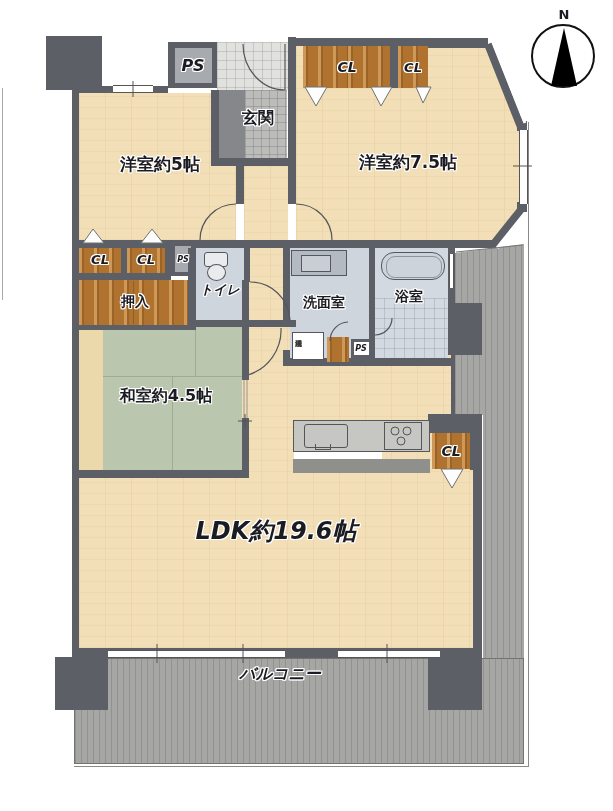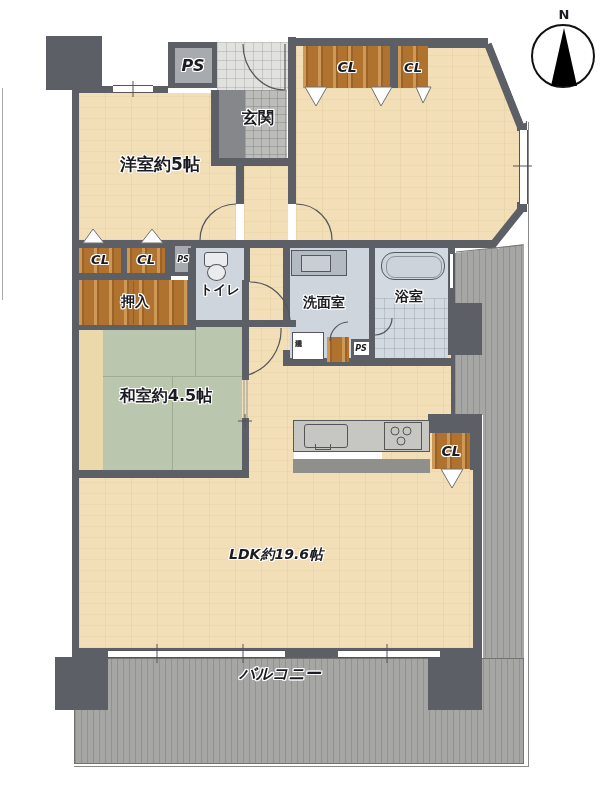--- a/index.html
+++ b/index.html
@@ -153,24 +153,25 @@
 
   <div class="line" style="left:528px;top:122px;width:1px;height:644px;"></div>
   <div class="line" style="left:74px;top:766px;width:455px;height:1px;"></div>
   <div class="line" style="left:2px;top:88px;width:1px;height:212px;background:#aaa;"></div>
 
   <div class="abs" style="left:531px;top:24px;width:64px;height:64px;border:2px solid #111;border-radius:50%;box-sizing:border-box;"></div>
   <div class="abs" style="left:551px;top:28px;width:26px;height:58px;background:#000;clip-path:polygon(50% 0,100% 100%,0 100%);"></div>
   <div class="lbl" style="left:564px;top:14px;font-size:13px;">N</div>
 
   <div class="lbl" style="left:160px;top:164px;font-size:17px;">洋室約5帖</div>
+  <div class="lbl" style="left:408px;top:162px;font-size:17px;">洋室約7.5帖</div>
   <div class="lbl" style="left:166px;top:396px;font-size:16px;">和室約4.5帖</div>
-  <div class="lbl it" style="left:276px;top:555px;font-size:14px;">LDK約19.6帖</div>
+  <div class="lbl it" style="left:276px;top:531px;font-size:24px;">LDK約19.6帖</div>
   <div class="lbl" style="left:258px;top:118px;font-size:16px;">玄関</div>
-  <div class="lbl" style="left:220px;top:290px;font-size:13px;">トイレ</div>
+  <div class="lbl" style="left:220px;top:290px;font-size:13px;font-style:italic;">トイレ</div>
   <div class="lbl" style="left:324px;top:303px;font-size:14px;">洗面室</div>
   <div class="lbl" style="left:409px;top:297px;font-size:14px;">浴室</div>
   <div class="lbl it" style="left:280px;top:674px;font-size:16px;">バルコニー</div>
   <div class="lbl" style="left:135px;top:302px;font-size:14px;">押入</div>
   <div class="lbl it" style="left:193px;top:65px;font-size:16px;">PS</div>
   <div class="lbl it" style="left:183px;top:259px;font-size:8px;">PS</div>
   <div class="lbl it" style="left:361px;top:348px;font-size:8px;">PS</div>
   <div class="lbl it" style="left:347px;top:67px;font-size:14px;">CL</div>
   <div class="lbl it" style="left:413px;top:67px;font-size:13px;">CL</div>
   <div class="lbl it" style="left:100px;top:259px;font-size:13px;">CL</div>

